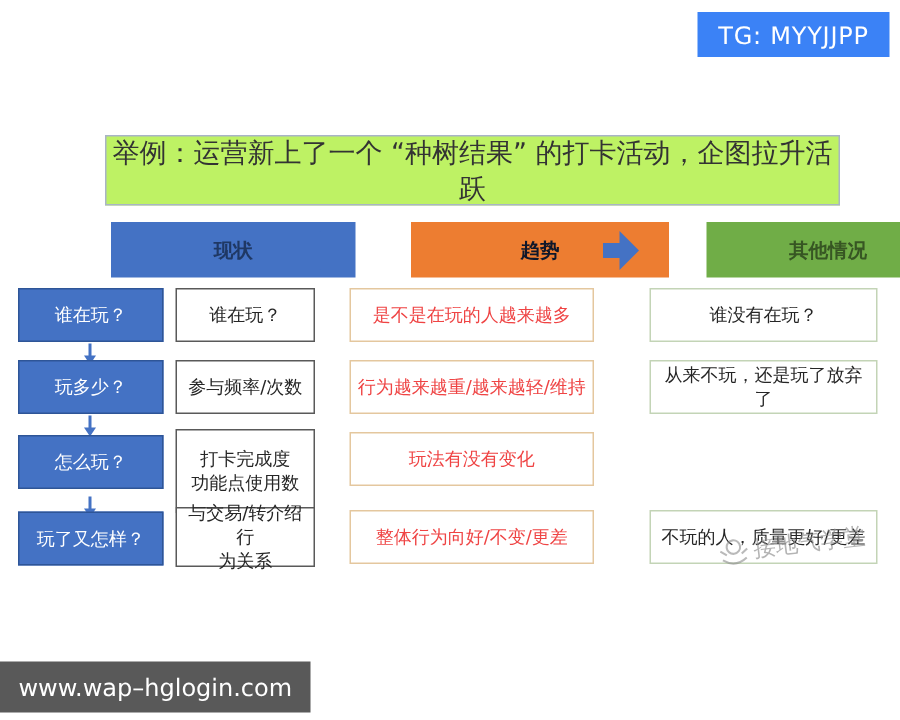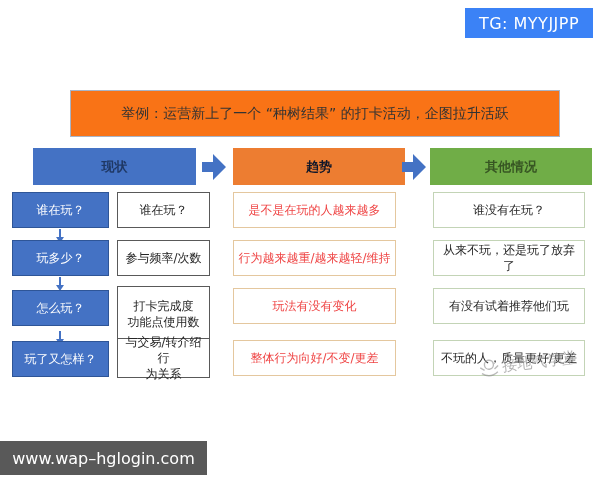--- a/index.html
+++ b/index.html
@@ -12,28 +12,28 @@
     background:#3b82f6;color:#ffffff;font-size:16px;letter-spacing:.5px;
     display:flex;align-items:center;justify-content:center;
   }
   .footer-bar{
     position:absolute;left:0;top:441px;width:207px;height:34px;
     background:#595959;color:#ffffff;font-size:16px;
     display:flex;align-items:center;justify-content:center;
   }
   .example-box{
     position:absolute;left:70px;top:90px;width:488px;height:45px;
-    background:#f97316;border:1px solid #a9b4c6;
+    background:#bef264;border:1px solid #a9b4c6;
     display:flex;align-items:center;justify-content:center;
-    font-size:14px;color:#333;text-align:center;
+    font-size:18px;color:#333;text-align:center;
   }
   .hdr{
     position:absolute;top:148px;height:37px;
     display:flex;align-items:center;justify-content:center;
-    font-size:13px;font-weight:bold;
+    font-size:13px;font-weight:bold;margin-left:41px;
   }
   .h-blue{left:33px;width:163px;background:#4472C4;color:#1F3864;}
   .h-orange{left:233px;width:172px;background:#ED7D31;color:#0f172a;}
   .h-green{left:430px;width:162px;background:#70AD47;color:#375623;}
   .block-arrow{position:absolute;top:154px;width:24px;height:26px;}
   .ba1{left:202px;} .ba2{left:402px;}
   .box{
     position:absolute;display:flex;align-items:center;justify-content:center;
     text-align:center;font-size:12px;line-height:1.35;white-space:pre-line;
     box-sizing:border-box;padding:2px 4px;
@@ -84,21 +84,20 @@
   <div class="box q-box" style="top:240px">玩多少？</div>
   <div class="box m-box" style="top:240px">参与频率/次数</div>
   <div class="box t-box" style="top:240px">行为越来越重/越来越轻/维持</div>
   <div class="box o-box" style="top:240px">从来不玩，还是玩了放弃了</div>
   <div class="connector" style="top:277px;height:9px"></div>
 
   <div class="box q-box" style="top:290px">怎么玩？</div>
   <div class="box m-box" style="top:286px;height:56px">打卡完成度
 功能点使用数</div>
   <div class="box t-box" style="top:288px">玩法有没有变化</div>
-  <div class="box o-box" style="top:288px">有没有试着推荐他们玩</div>
   <div class="connector" style="top:331px;height:9px"></div>
 
   <div class="box q-box" style="top:341px">玩了又怎样？</div>
   <div class="box m-box" style="top:338px;height:40px">与交易/转介绍行
 为关系</div>
   <div class="box t-box" style="top:340px">整体行为向好/不变/更差</div>
   <div class="box o-box" style="top:340px">不玩的人，质量更好/更差</div>
 
   <div class="watermark">
     <svg width="22" height="22" viewBox="0 0 22 22">

